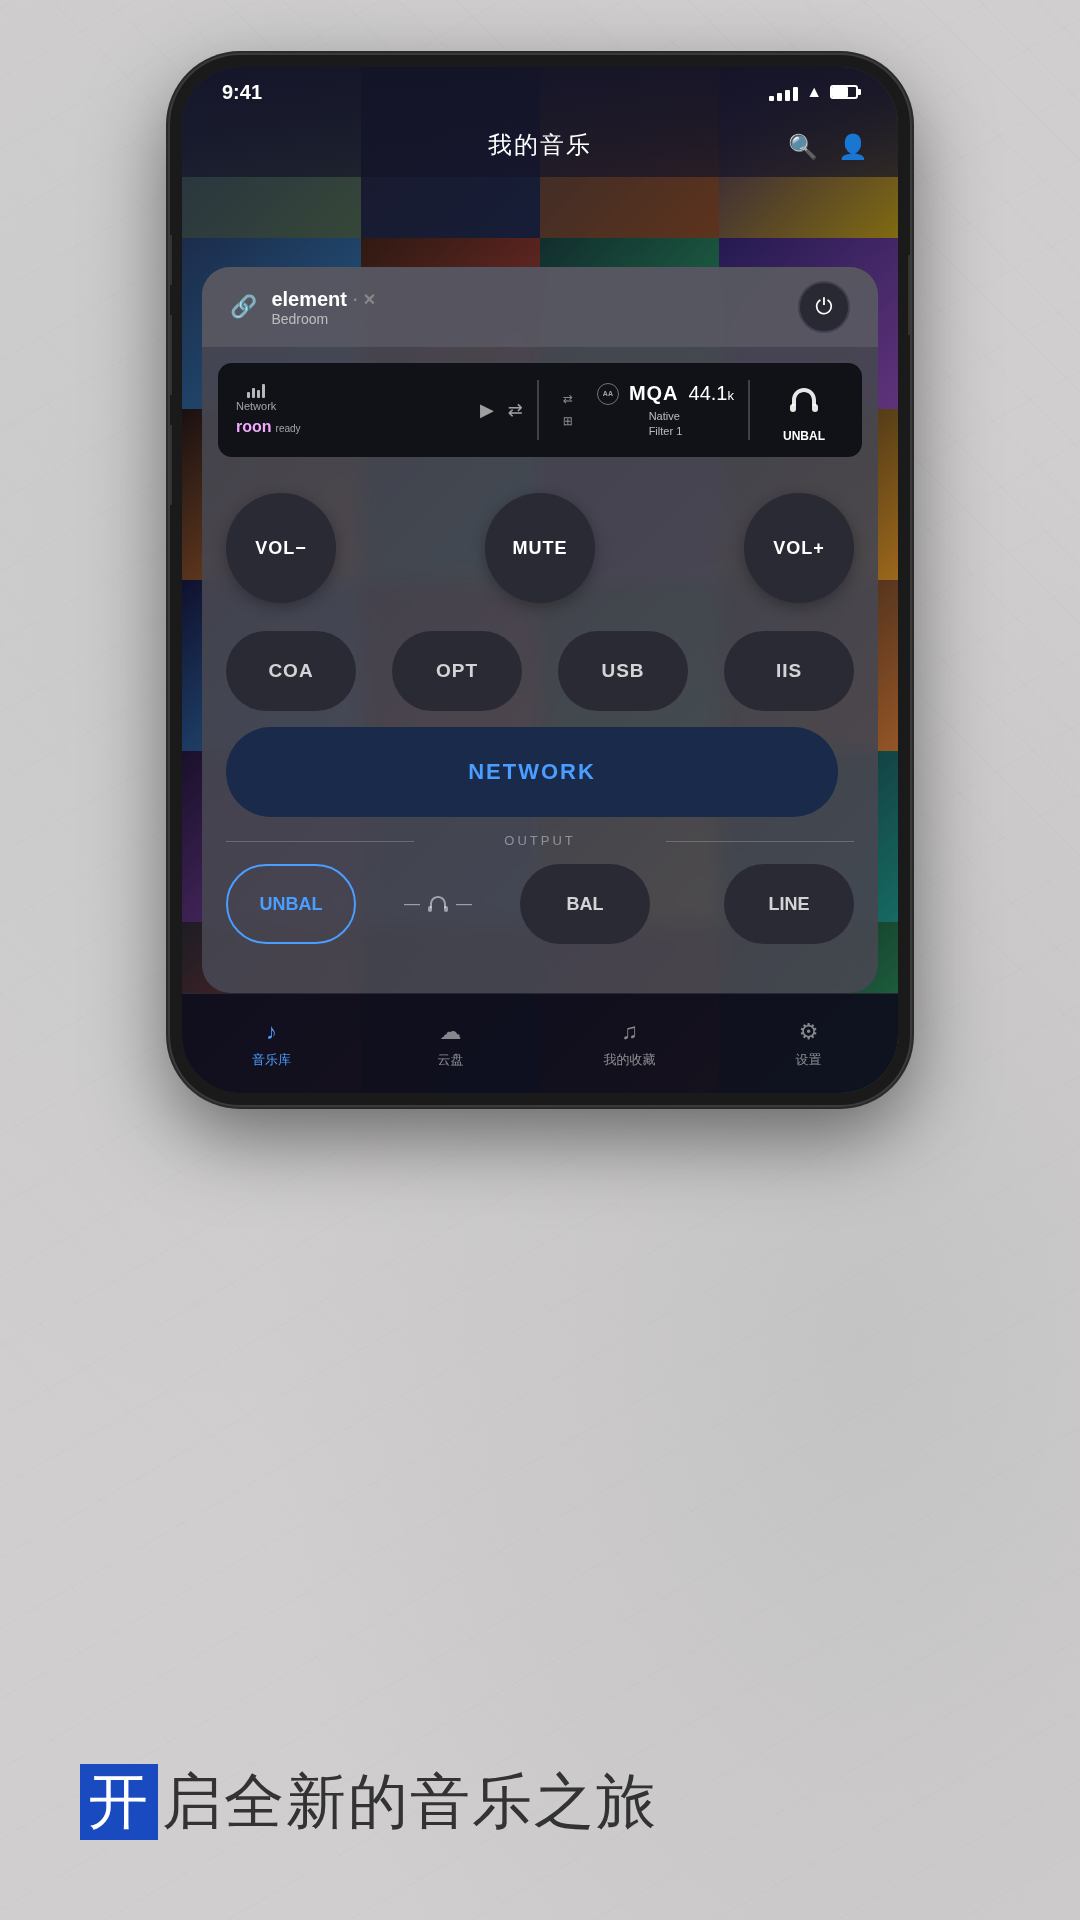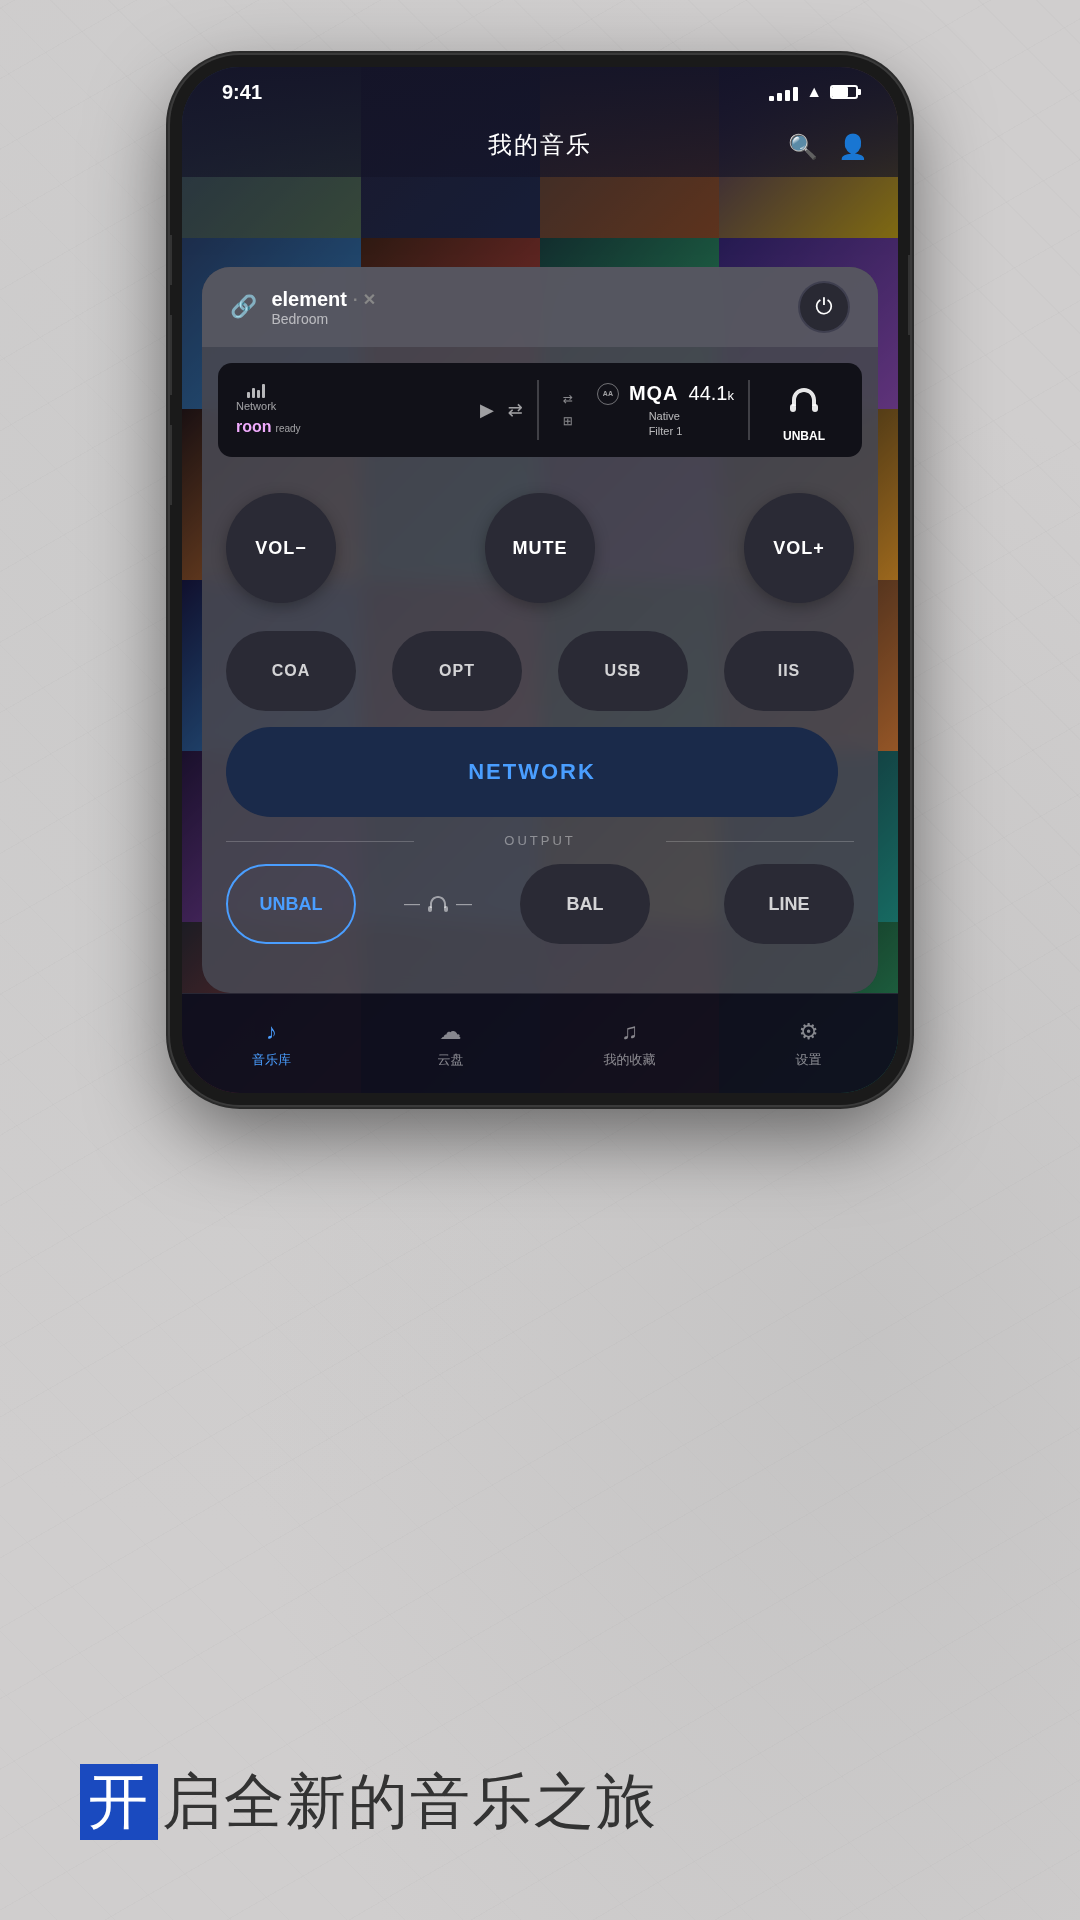--- a/index.html
+++ b/index.html
@@ -538,21 +538,21 @@
 
     .input-btn {
       width: 130px;
       height: 80px;
       border-radius: 40px;
       background: #2a2a35;
       display: flex;
       align-items: center;
       justify-content: center;
       color: rgba(255,255,255,0.8);
-      font-size: 16px;
+      font-size: 19px;
       font-weight: 600;
       cursor: pointer;
       letter-spacing: 1px;
     }
 
     .network-btn {
       flex: 1;
       height: 90px;
       border-radius: 45px;
       background: #1a2a4a;

